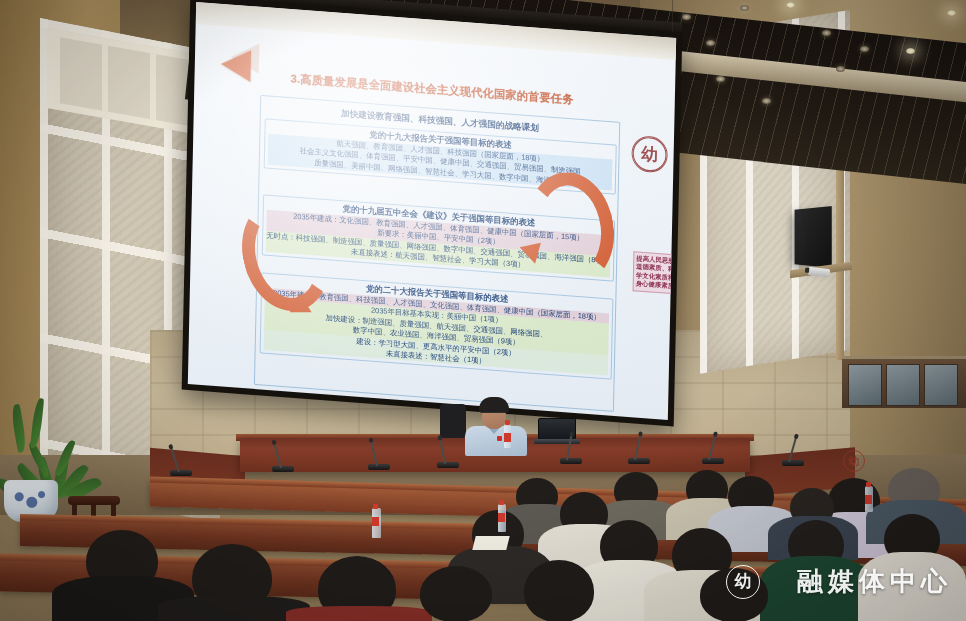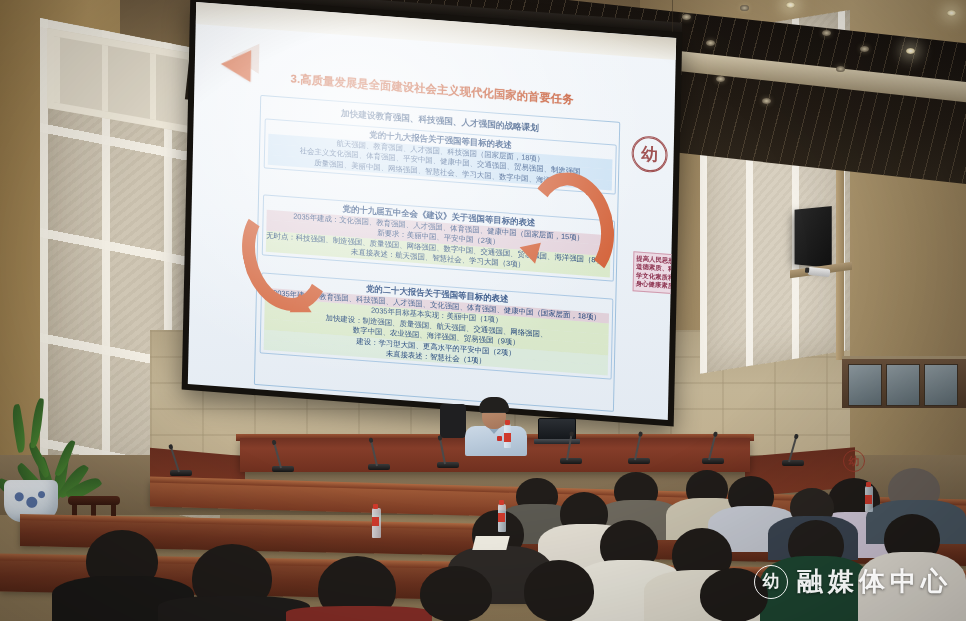--- a/index.html
+++ b/index.html
@@ -408,21 +408,21 @@
     color:rgba(255,255,255,.92);
     text-shadow:0 1px 3px rgba(0,0,0,.5);
     pointer-events:none;
   }
   .wm-logo{
     width:34px; height:34px; border-radius:50%;
     border:1.6px solid rgba(255,255,255,.92);
     display:flex; align-items:center; justify-content:center;
     font-size:17px; font-weight:bold;
   }
-  .wm-text{ font-size:26px; font-weight:bold; letter-spacing:5px; }
+  .wm-text{ font-size:26px; font-weight:bold; letter-spacing:5px;margin-left:28px; }
 
   .vignette{
     position:absolute; inset:0; pointer-events:none;
     background:radial-gradient(ellipse at 48% 42%, rgba(0,0,0,0) 48%, rgba(0,0,0,.28) 100%);
   }
 </style>
 </head>
 <body>
 
 <div id="scene">

